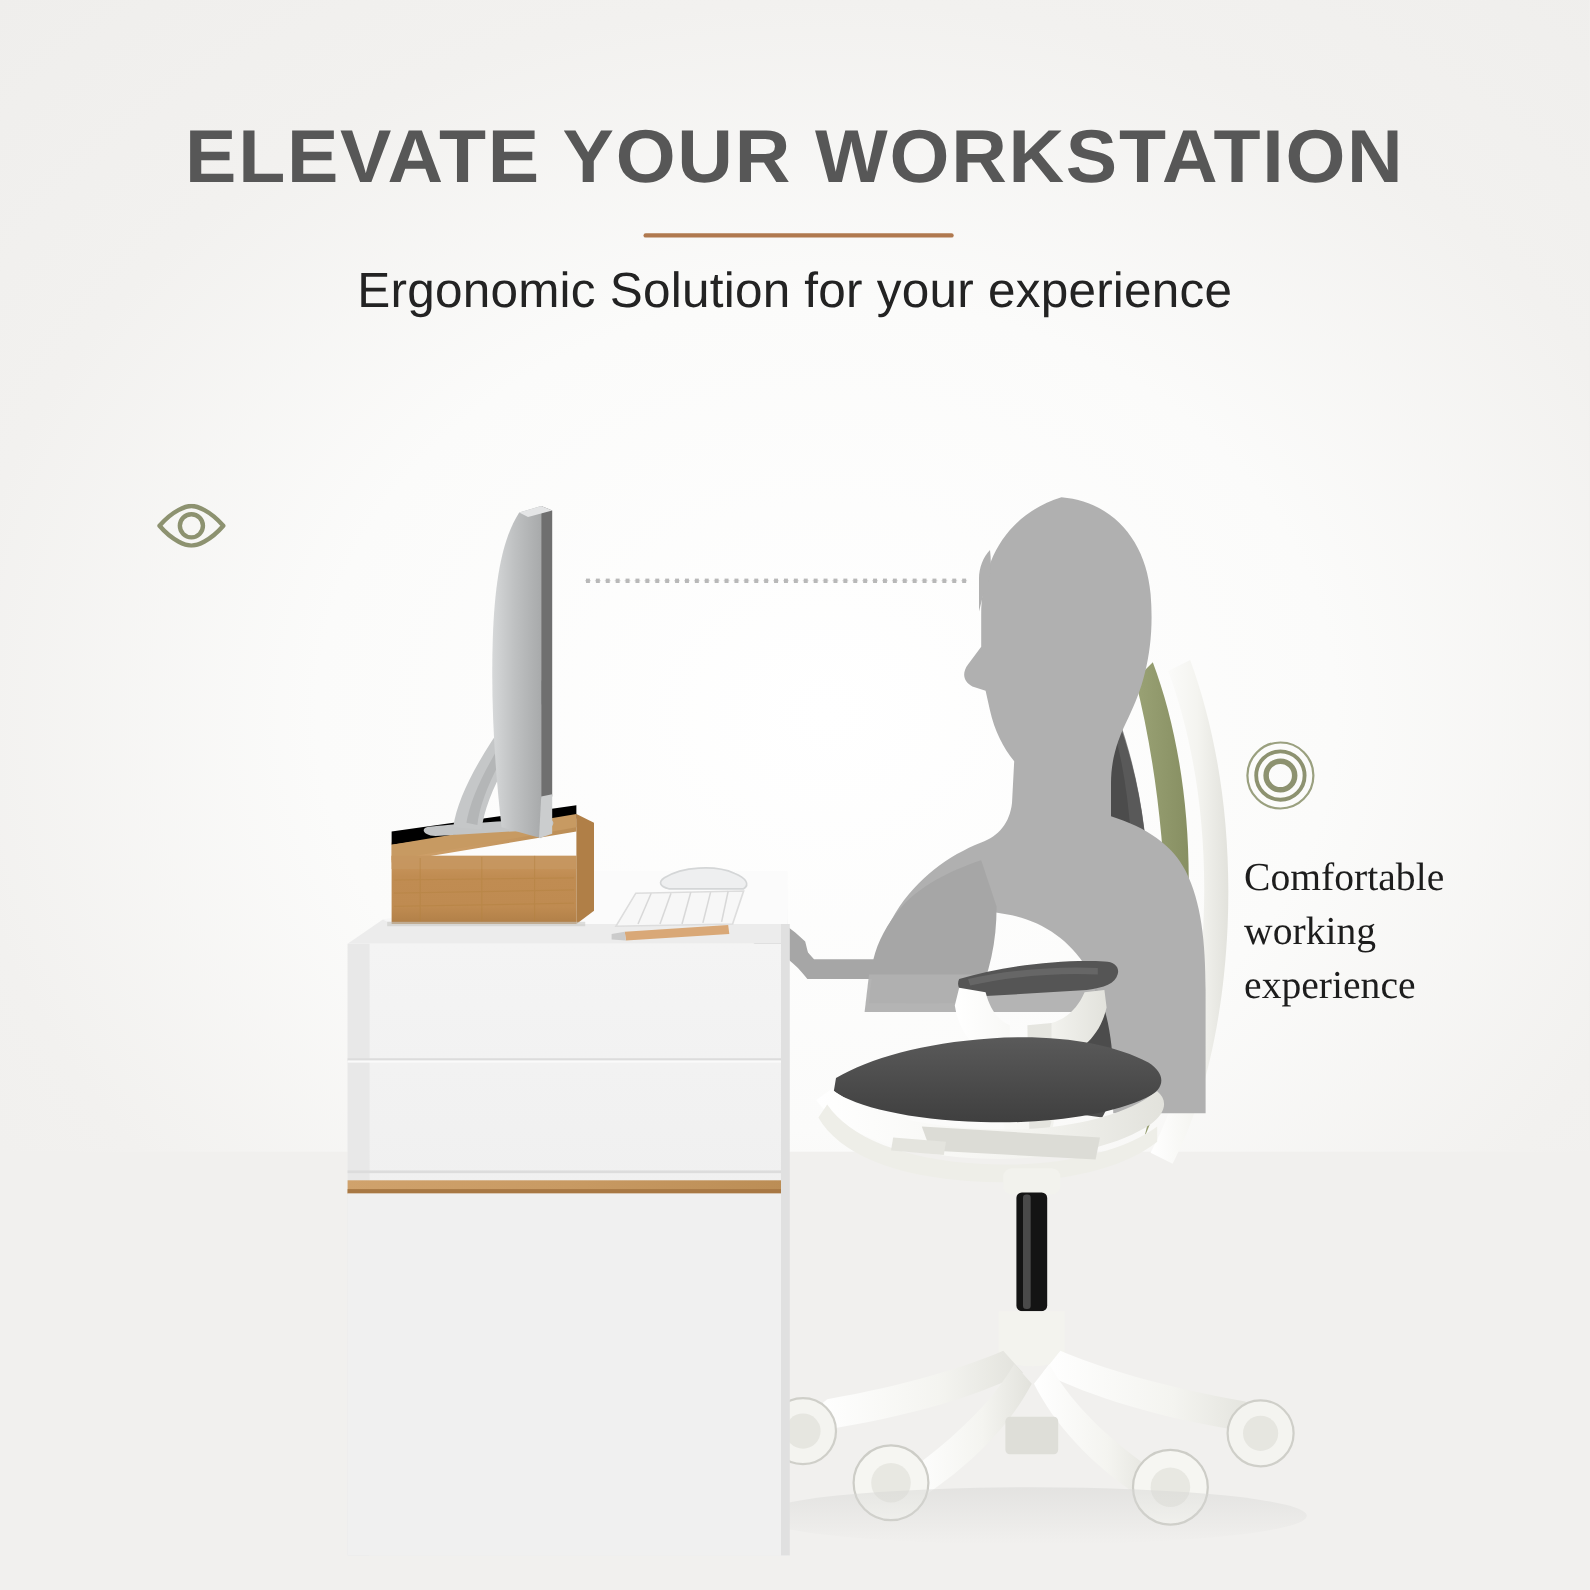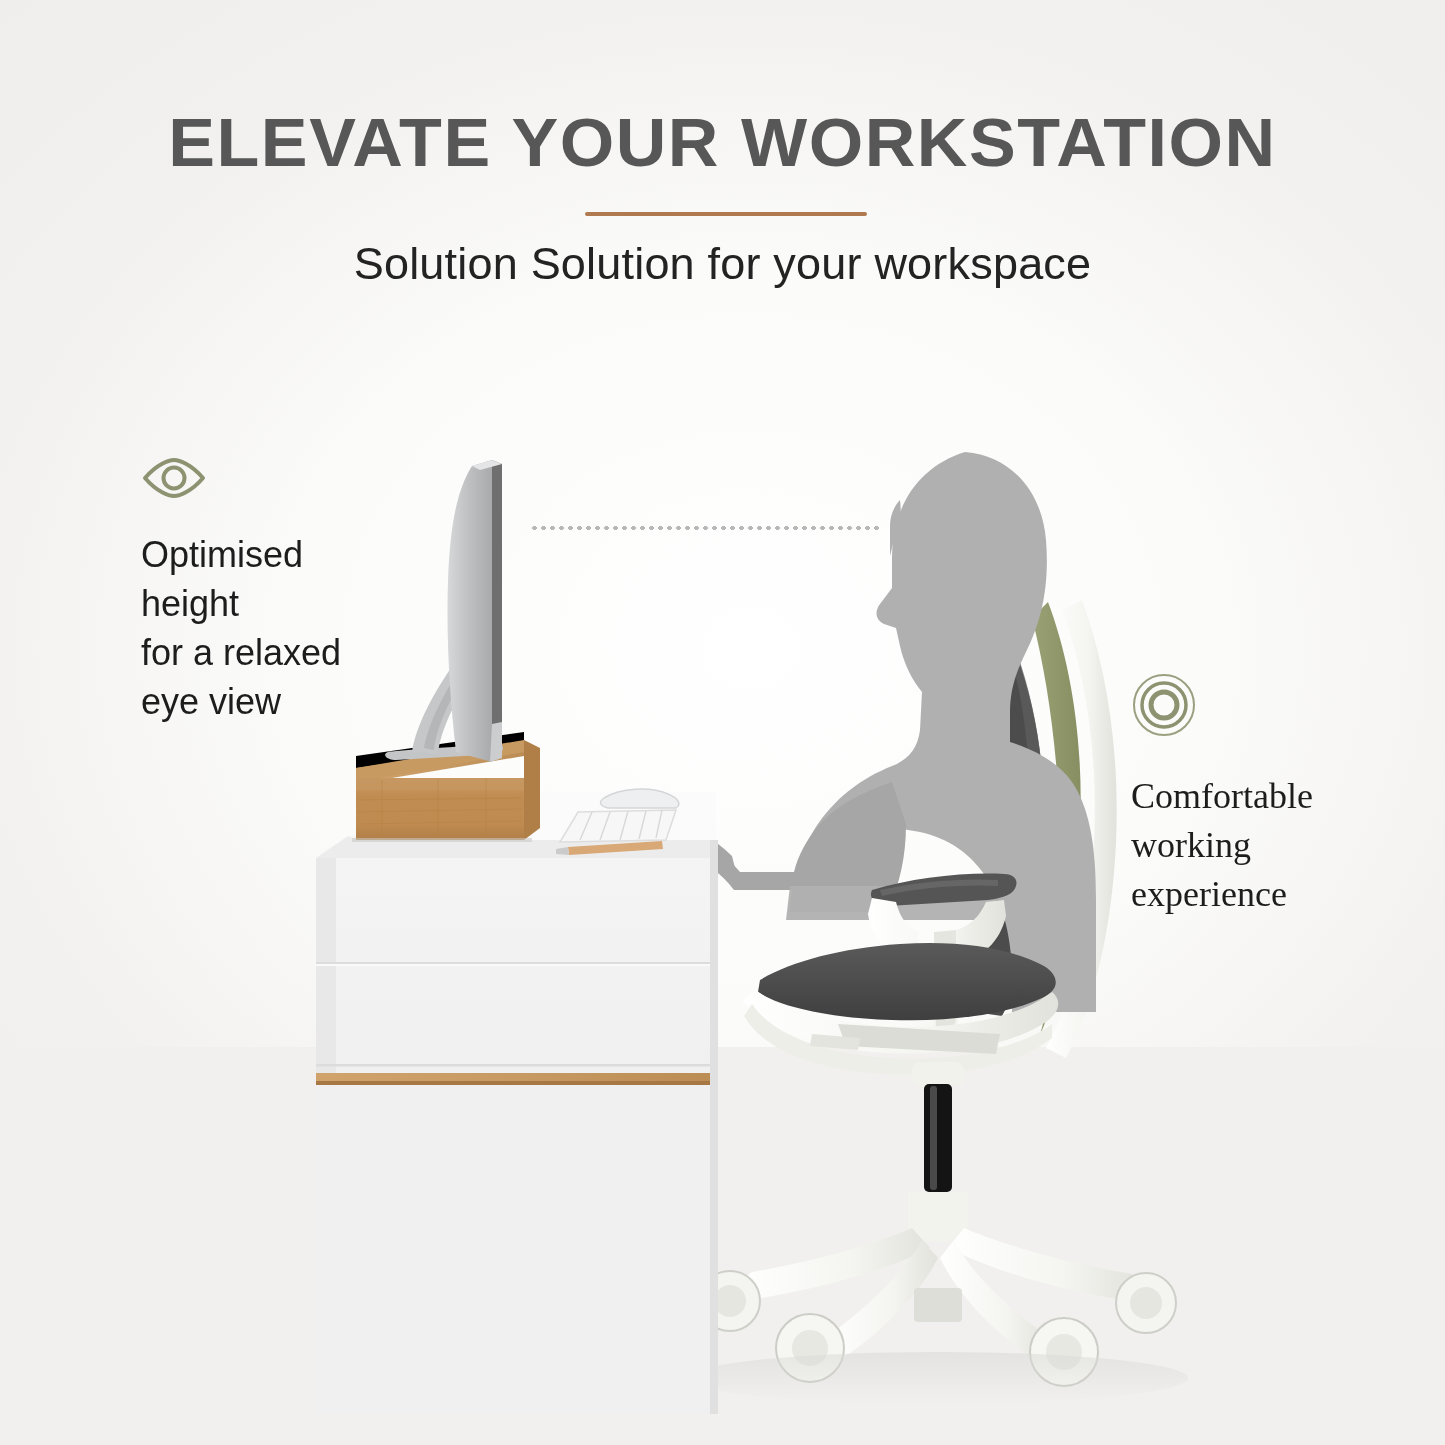--- a/index.html
+++ b/index.html
@@ -68,21 +68,21 @@
   
   .scene{position:absolute;left:0;top:0;width:1445px;height:1445px;}
 </style>
 </head>
 <body>
 
 <div class="stage">
 
   <div class="title">ELEVATE YOUR WORKSTATION</div>
   <div class="divider"></div>
-  <div class="subtitle">Solution Solution for your workspace</div>
+  <div class="subtitle">Ergonomic Solution for your experience</div>
 
   <svg class="scene" viewBox="0 0 1445 1445" xmlns="http://www.w3.org/2000/svg">
     <defs>
       <linearGradient id="gWoodFront" x1="0" y1="0" x2="0" y2="1">
         <stop offset="0" stop-color="#cb9a61"></stop>
         <stop offset="0.30" stop-color="#c08c52"></stop>
         <stop offset="0.75" stop-color="#bf8b51"></stop>
         <stop offset="1" stop-color="#b07f47"></stop>
       </linearGradient>
       <linearGradient id="gWoodTop" x1="0" y1="0" x2="1" y2="0">
@@ -346,24 +346,20 @@
 
   <div class="eyeline"></div>
 
   <div class="callout" id="callout-left">
     <span class="ico">
       <svg width="66" height="40" viewBox="0 0 66 40" xmlns="http://www.w3.org/2000/svg">
         <path d="M4 20 C16 6 28 2 33 2 C38 2 50 6 62 20 C50 34 38 38 33 38 C28 38 16 34 4 20 Z" fill="none" stroke="#8d9270" stroke-width="4" stroke-linejoin="round"></path>
         <circle cx="33" cy="20" r="10.5" fill="none" stroke="#8d9270" stroke-width="4"></circle>
       </svg>
     </span>
-    <div class="txt">Optimised
-height
-for a relaxed
-eye view</div>
   </div>
 
   <div class="callout" id="callout-right">
     <span class="ico">
       <svg width="66" height="66" viewBox="0 0 66 66" xmlns="http://www.w3.org/2000/svg">
         <circle cx="33" cy="33" r="30" fill="none" stroke="#9aa07f" stroke-width="2"></circle>
         <circle cx="33" cy="33" r="22" fill="none" stroke="#8d9270" stroke-width="3.5"></circle>
         <circle cx="33" cy="33" r="13" fill="none" stroke="#8d9270" stroke-width="5"></circle>
       </svg>
     </span>

